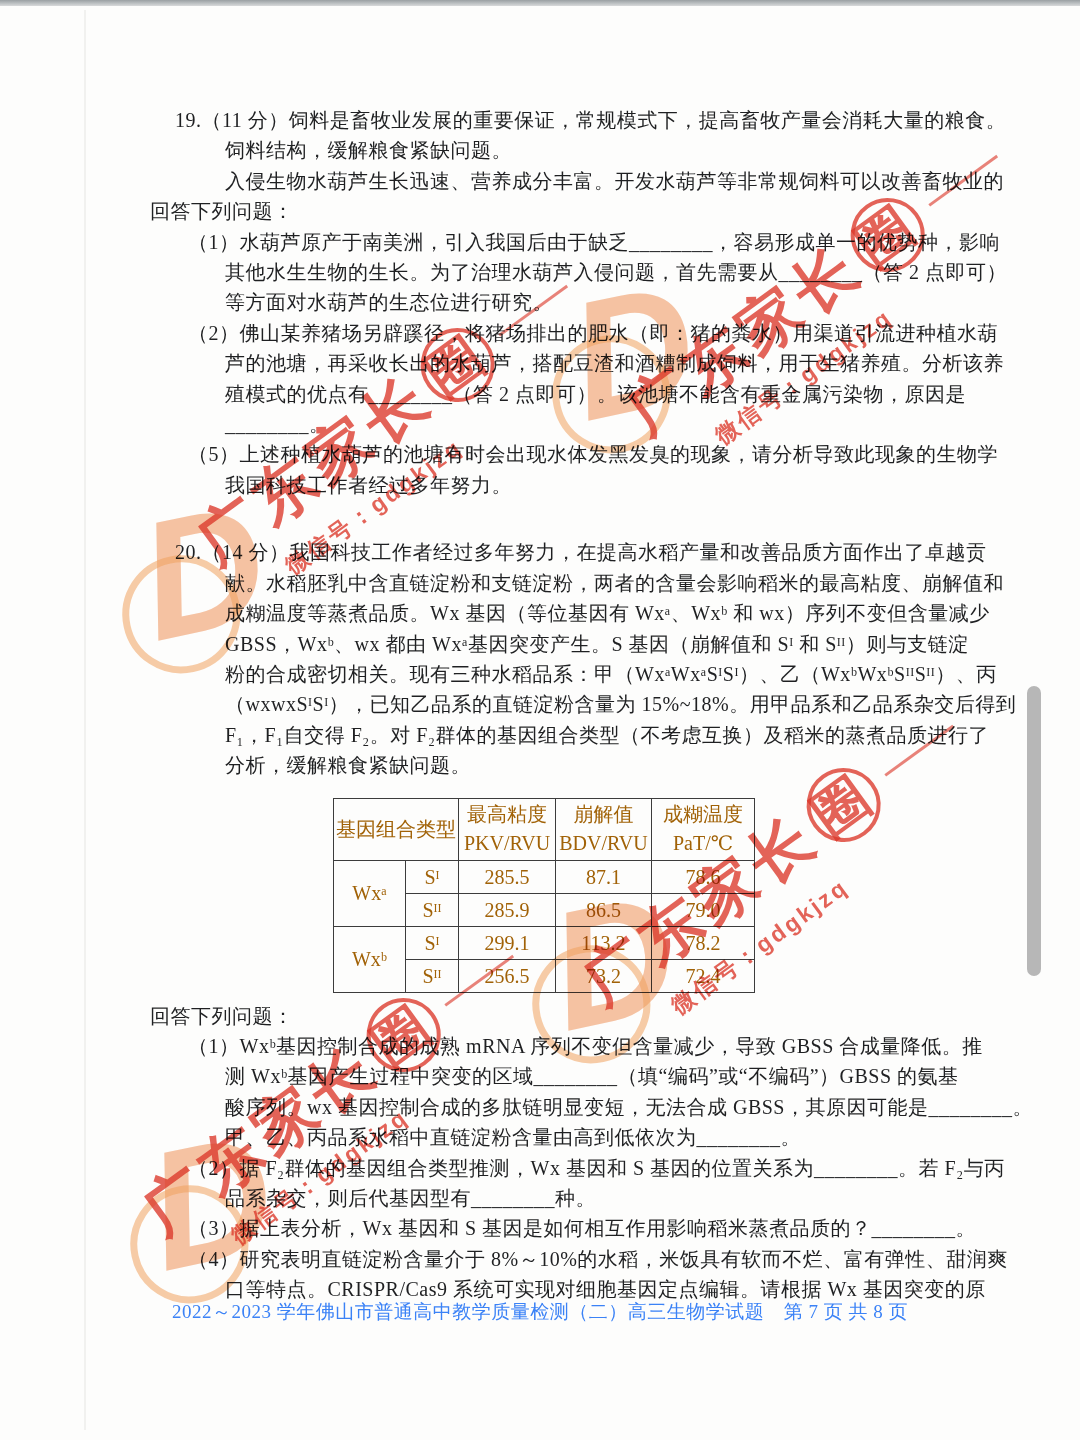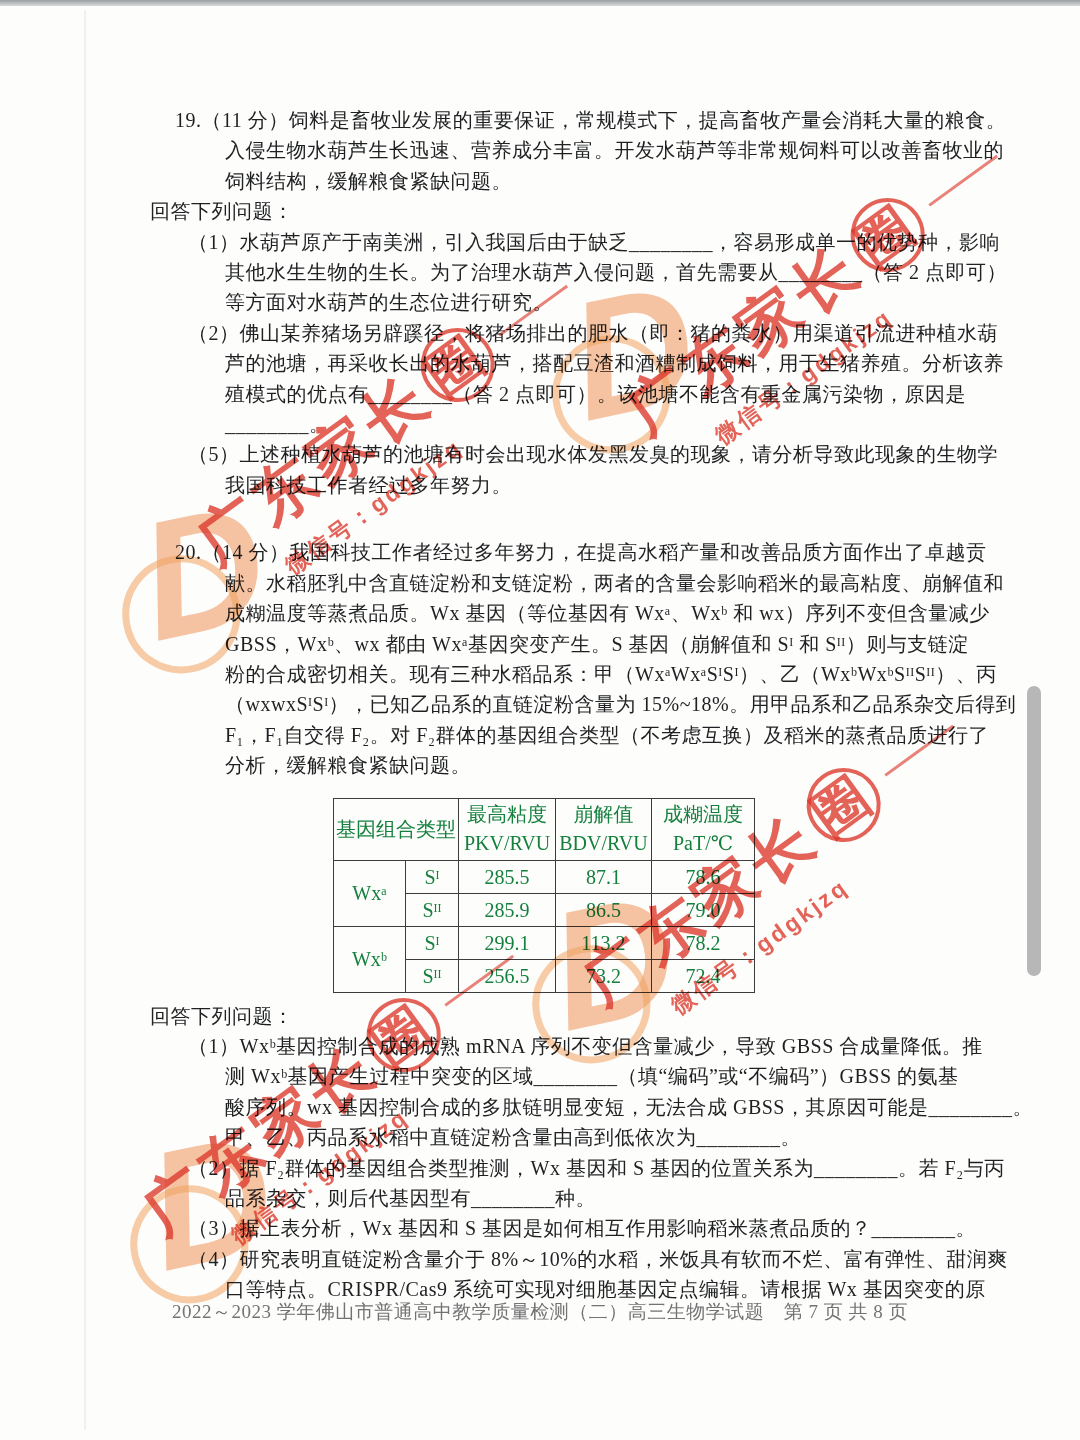--- a/index.html
+++ b/index.html
@@ -24,33 +24,33 @@
   }
   .ln{white-space:nowrap;letter-spacing:.5px;}
   .i-num {padding-left:25px;}
   .i-item{padding-left:38px;}
   .i-cont{padding-left:75px;}
   .gap-q20{margin-top:37px;}
   
   .tbl-wrap{margin:17px 0 8px 183px;}
   table.geno{
     border-collapse:collapse;table-layout:fixed;
-    font-size:20px;color:#15803d;
+    font-size:20px;color:#a16207;
   }
   table.geno th,table.geno td{
     border:1.6px solid #3c3c3c;text-align:center;vertical-align:middle;
     font-weight:normal;padding:0;
   }
   table.geno .hdr{height:62px;}
   table.geno .hline{line-height:29px;}
   table.geno td{height:32px;line-height:32px;}
   
   .footer{
     position:absolute;left:0;top:1299px;width:1080px;text-align:center;
-    font-size:19px;letter-spacing:.5px;color:#737373;
+    font-size:19px;letter-spacing:.5px;color:#3b82f6;
   }
   
   .wm-layer{position:absolute;left:0;top:0;width:1080px;height:1440px;
     pointer-events:none;mix-blend-mode:multiply;}
   .wm{
     position:absolute;width:460px;
     transform:rotate(-36deg);transform-origin:center;
     color:rgba(222,56,42,.78);
     font-family:"Liberation Sans","DejaVu Sans",sans-serif;
   }
@@ -90,22 +90,22 @@
 </head>
 <body>
 
 <div class="scan-top-edge"></div>
 <div class="scan-left-edge"></div>
 
 <div class="content">
 
   <section>
     <div class="ln i-num">19.（11 分）饲料是畜牧业发展的重要保证，常规模式下，提高畜牧产量会消耗大量的粮食。</div>
+    <div class="ln i-cont">饲料结构，缓解粮食紧缺问题。</div>
     <div class="ln i-cont">入侵生物水葫芦生长迅速、营养成分丰富。开发水葫芦等非常规饲料可以改善畜牧业的</div>
-    <div class="ln i-cont">饲料结构，缓解粮食紧缺问题。</div>
     <div class="ln">回答下列问题：</div>
     <div class="ln i-item">（1）水葫芦原产于南美洲，引入我国后由于缺乏________，容易形成单一的优势种，影响</div>
     <div class="ln i-cont">其他水生生物的生长。为了治理水葫芦入侵问题，首先需要从________（答 2 点即可）</div>
     <div class="ln i-cont">等方面对水葫芦的生态位进行研究。</div>
     <div class="ln i-item">（2）佛山某养猪场另辟蹊径，将猪场排出的肥水（即：猪的粪水）用渠道引流进种植水葫</div>
     <div class="ln i-cont">芦的池塘，再采收长出的水葫芦，搭配豆渣和酒糟制成饲料，用于生猪养殖。分析该养</div>
     <div class="ln i-cont">殖模式的优点有________（答 2 点即可）。该池塘不能含有重金属污染物，原因是</div>
     <div class="ln i-cont">________。</div>
     <div class="ln i-item">（5）上述种植水葫芦的池塘有时会出现水体发黑发臭的现象，请分析导致此现象的生物学</div>
     <div class="ln i-cont">我国科技工作者经过多年努力。</div>

